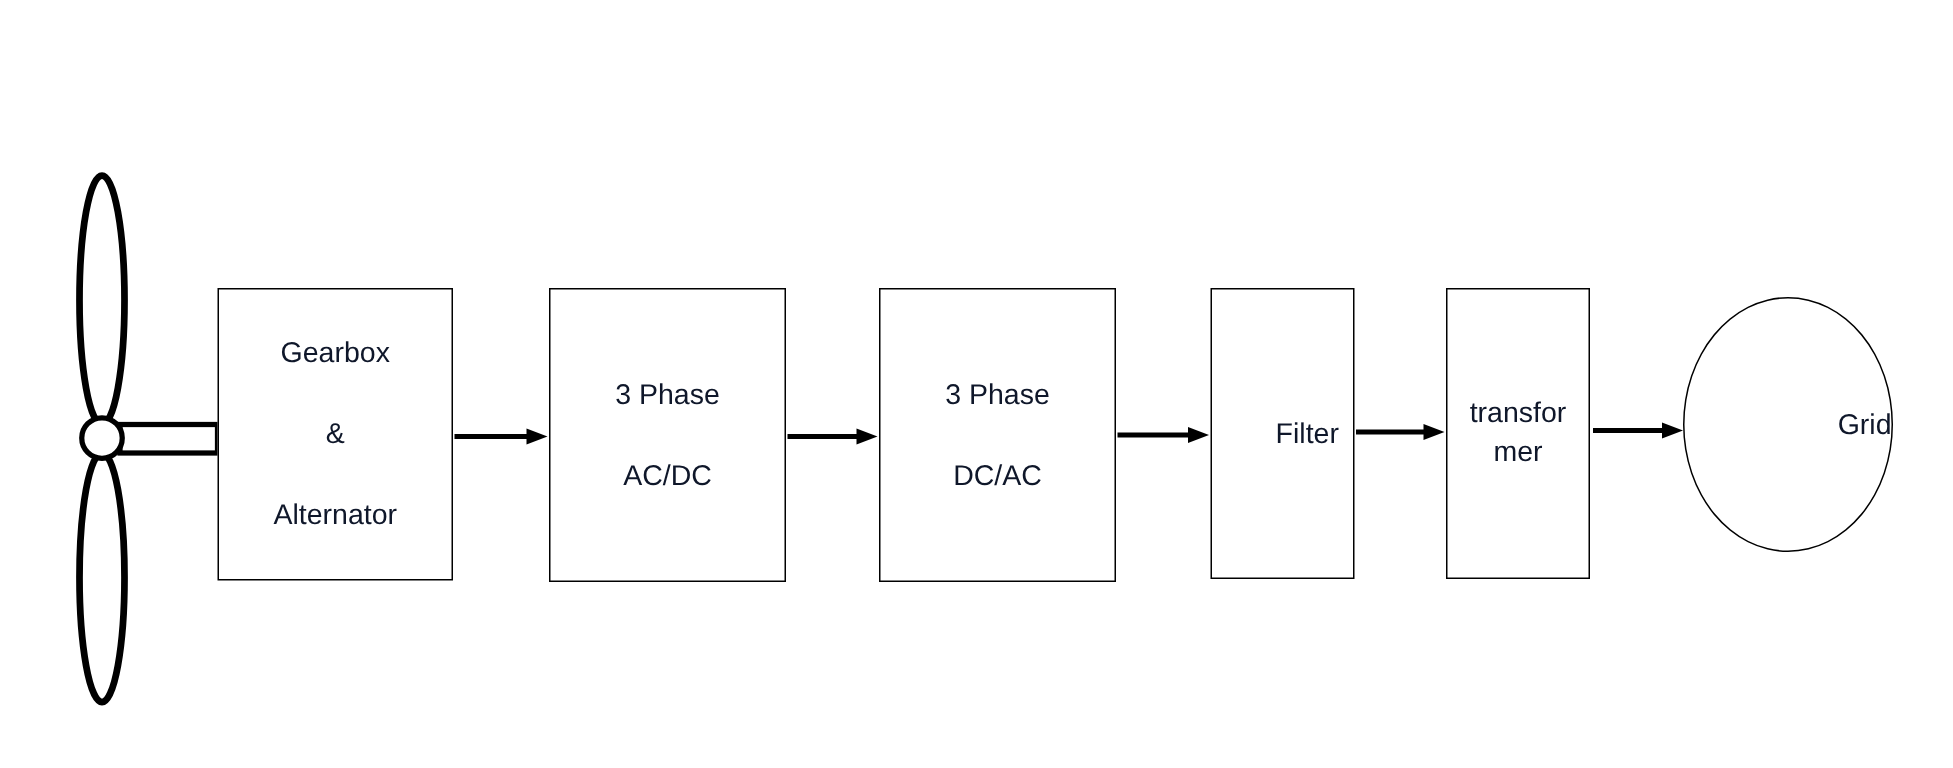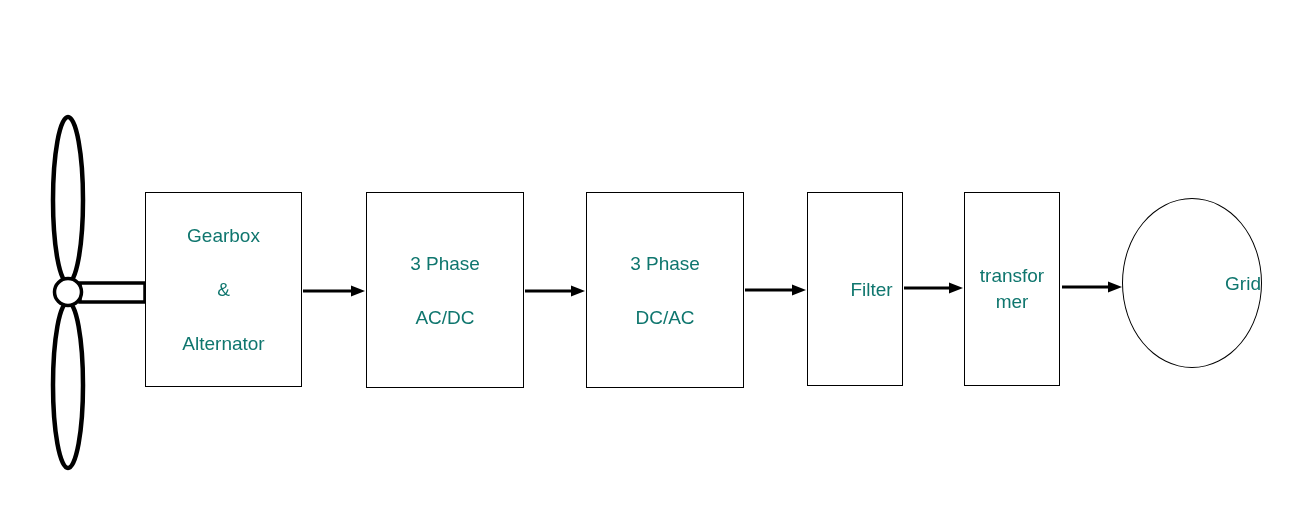--- a/index.html
+++ b/index.html
@@ -2,21 +2,21 @@
 <html><head>
 <meta charset="utf-8">
 <style>
   html, body { margin: 0; padding: 0; background: #ffffff; }
   .canvas {
     position: relative;
     width: 1302px;
     height: 512px;
     background: #ffffff;
     font-family: "Liberation Sans", sans-serif;
-    color: #0f766e;
+    color: #0f172a;
     overflow: hidden;
   }
   .shape-layer {
     position: absolute;
     left: 0; top: 0;
     width: 1302px; height: 512px;
   }
   .node {
     position: absolute;
     box-sizing: border-box;

